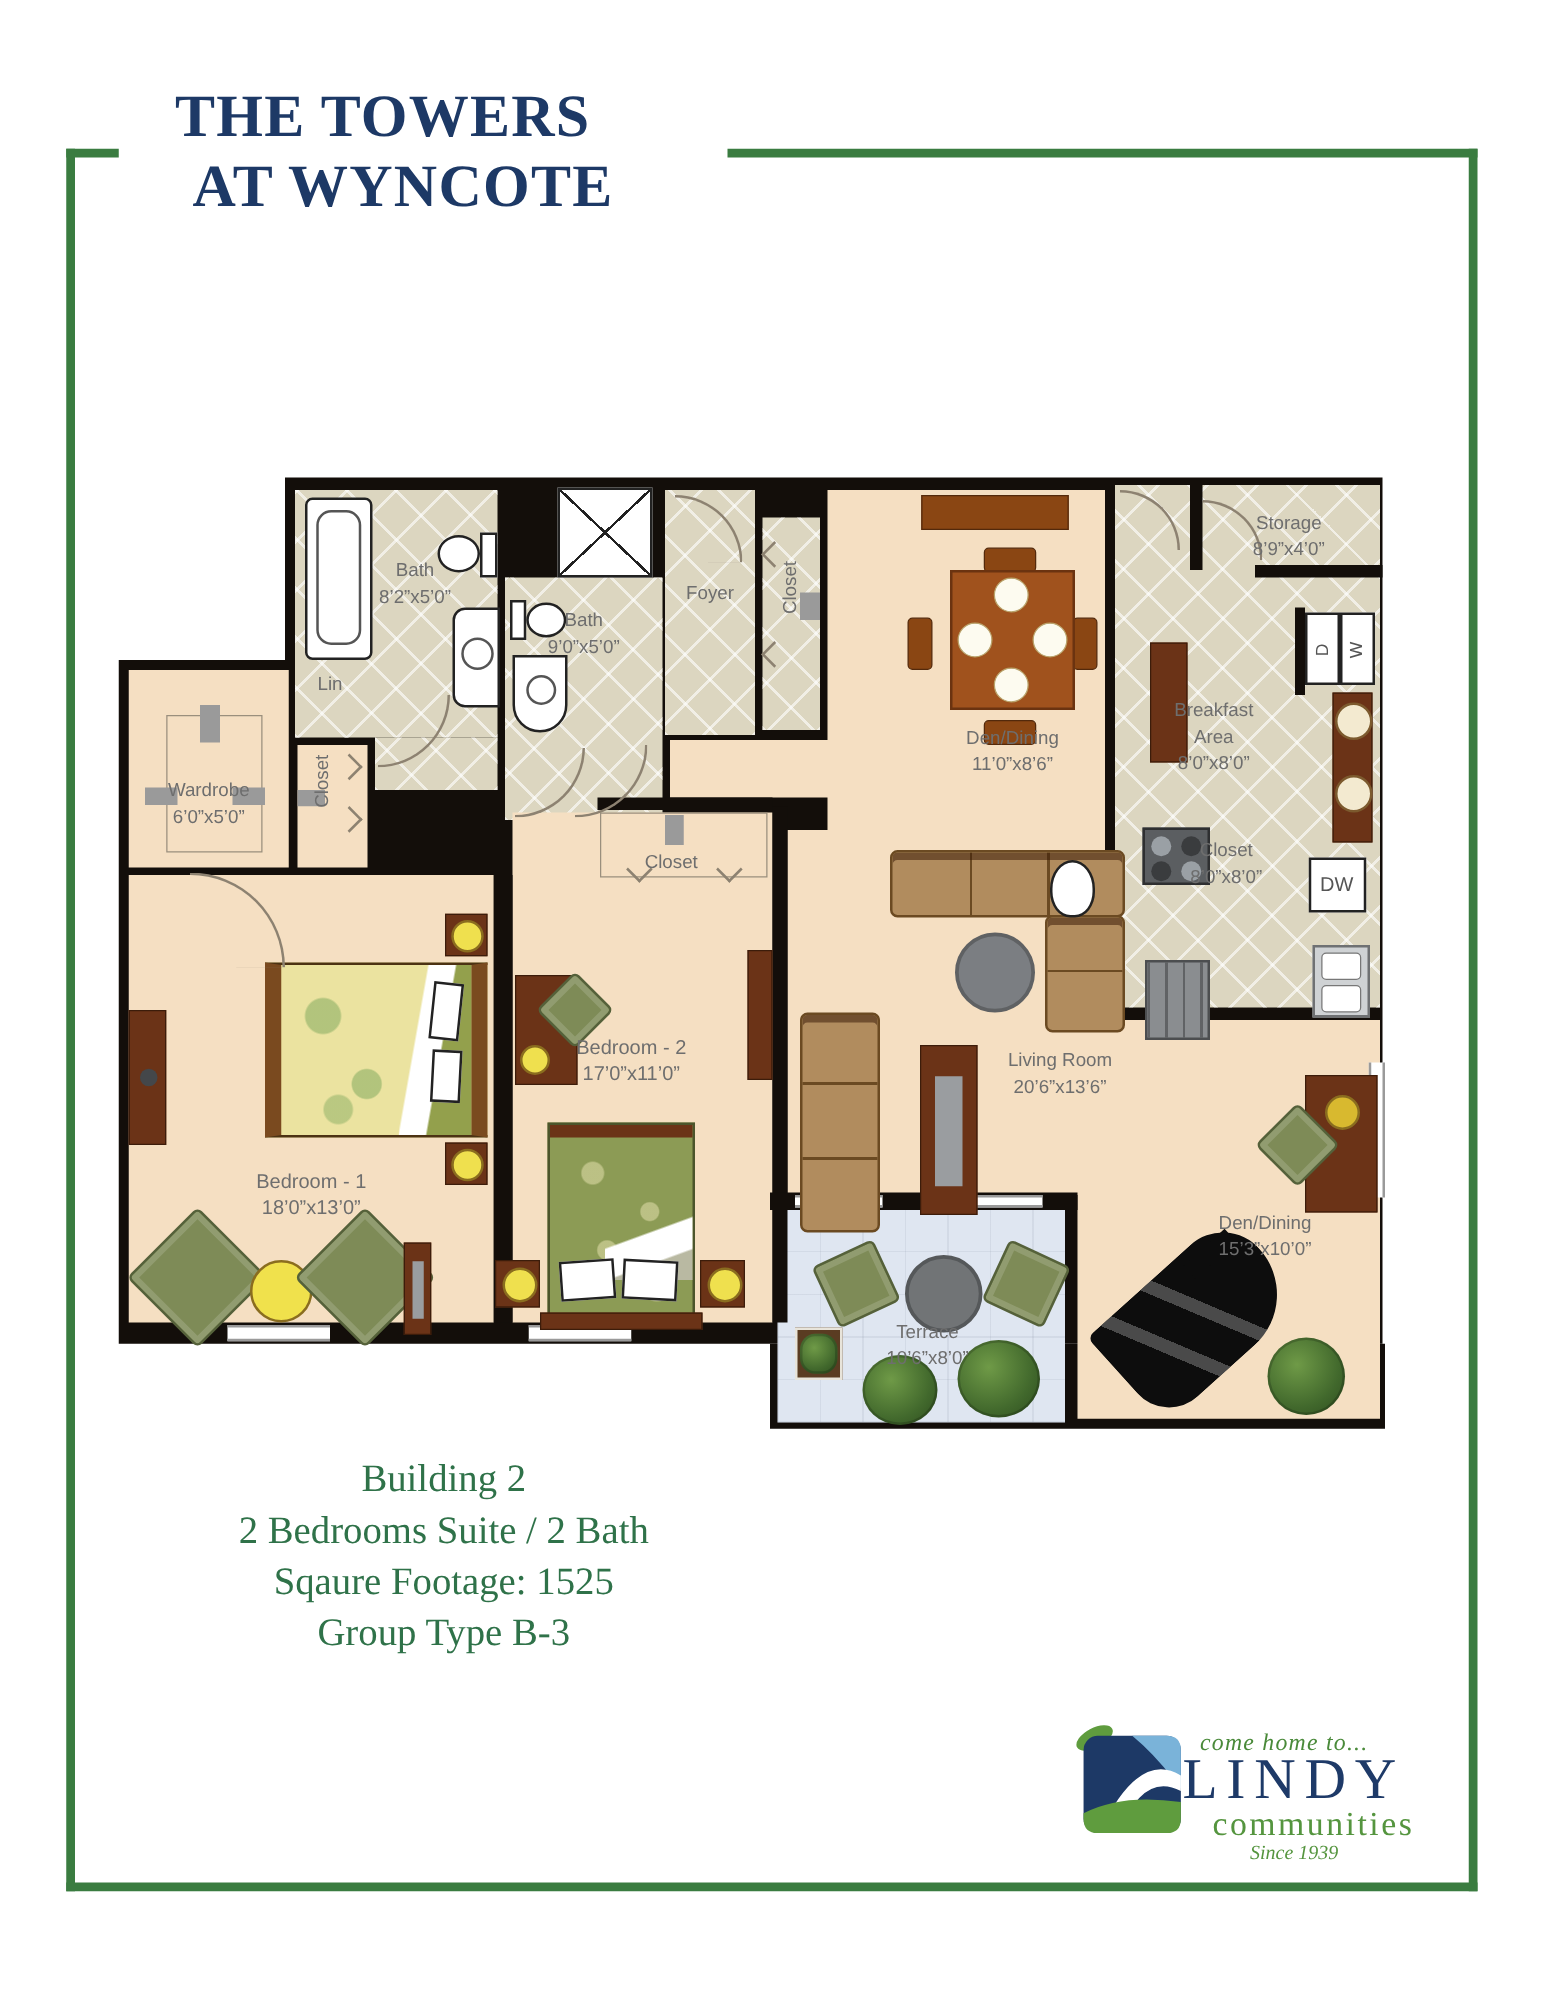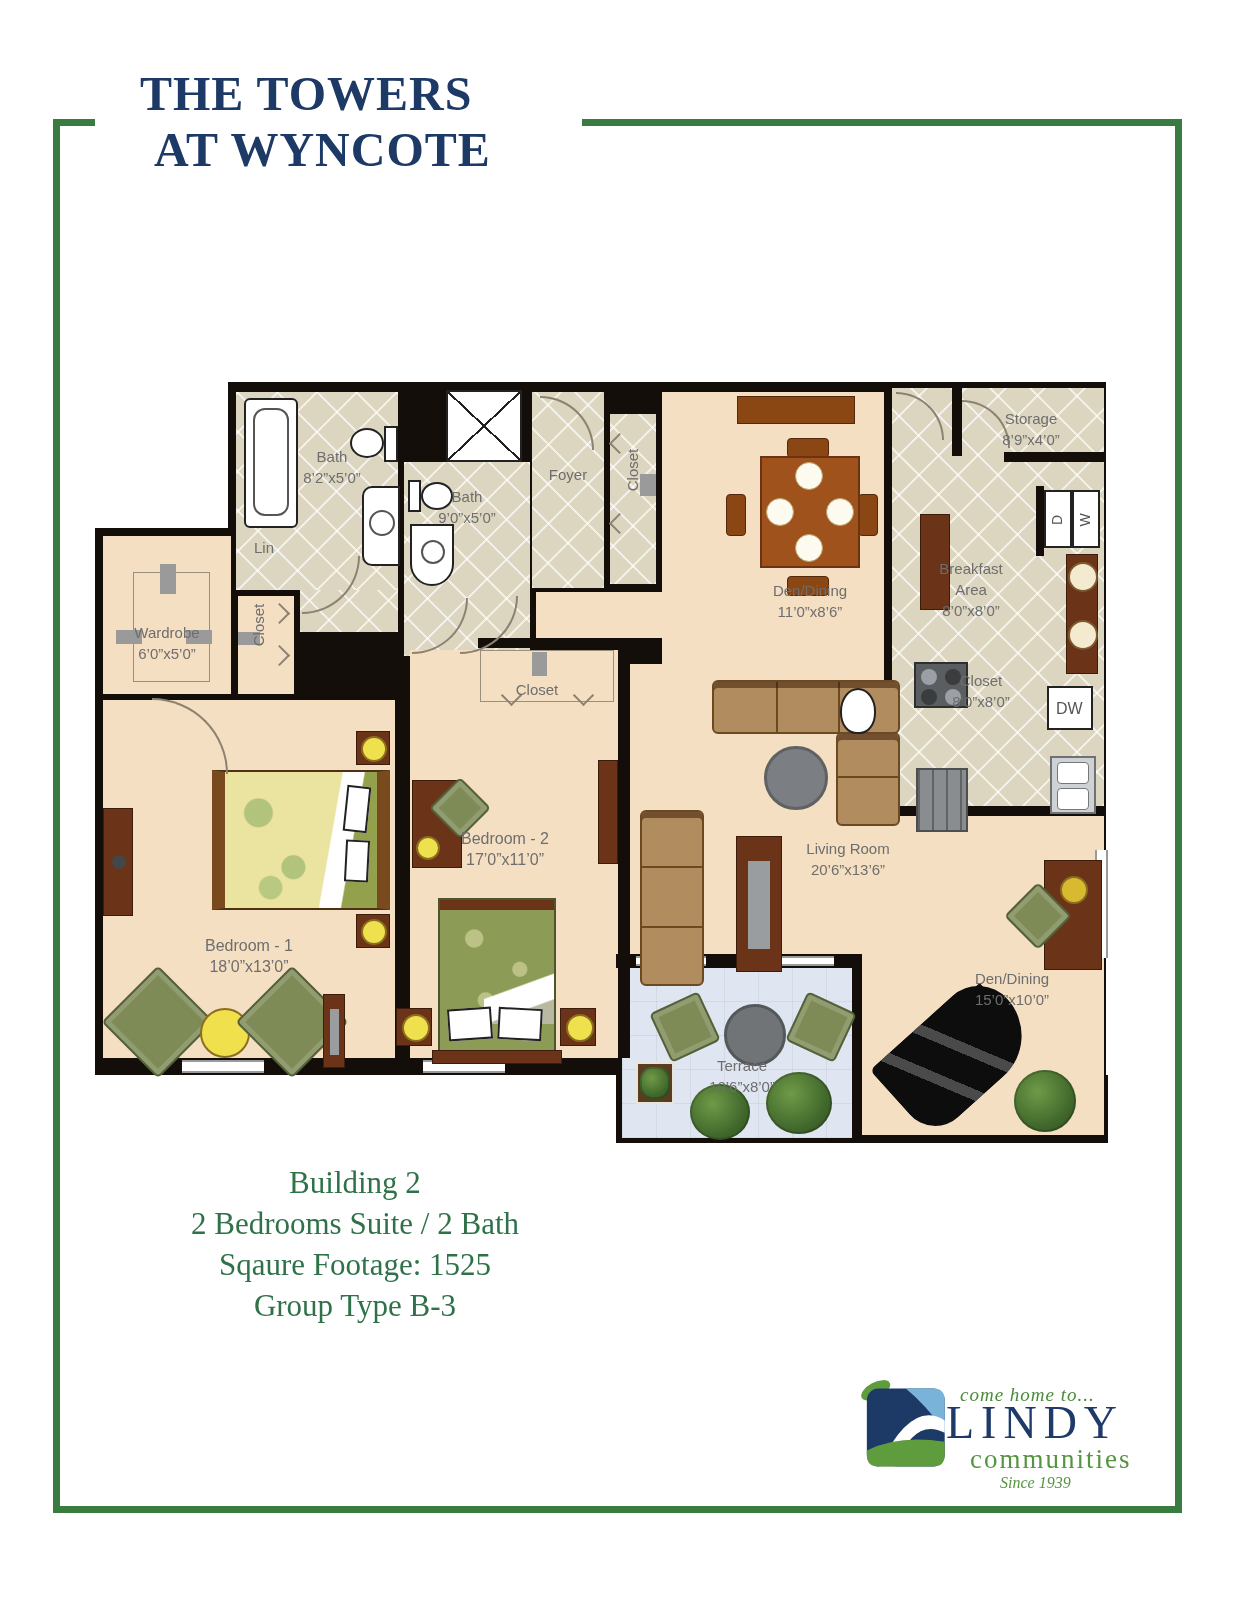--- a/index.html
+++ b/index.html
@@ -296,21 +296,21 @@
     <div class="lbl" style="left:810px;top:580px">
       <span class="nm">Den/Dining</span>
       <span class="dims">11’0”x8’6”</span>
     </div>
     <div class="lbl" style="left:848px;top:838px">
       <span class="nm">Living Room</span>
       <span class="dims">20’6”x13’6”</span>
     </div>
     <div class="lbl" style="left:1012px;top:968px">
       <span class="nm">Den/Dining</span>
-      <span class="dims">15’0”x10’0”</span>
+      <span class="dims">15’3”x10’0”</span>
     </div>
     <div class="lbl" style="left:742px;top:1055px">
       <span class="nm">Terrace</span>
       <span class="dims">10’6”x8’0”</span>
     </div>
     <div class="lbl biglbl" style="left:249px;top:935px">
       <span class="nm">Bedroom - 1</span>
       <span class="dims">18’0”x13’0”</span>
     </div>
     <div class="lbl biglbl" style="left:505px;top:828px">

